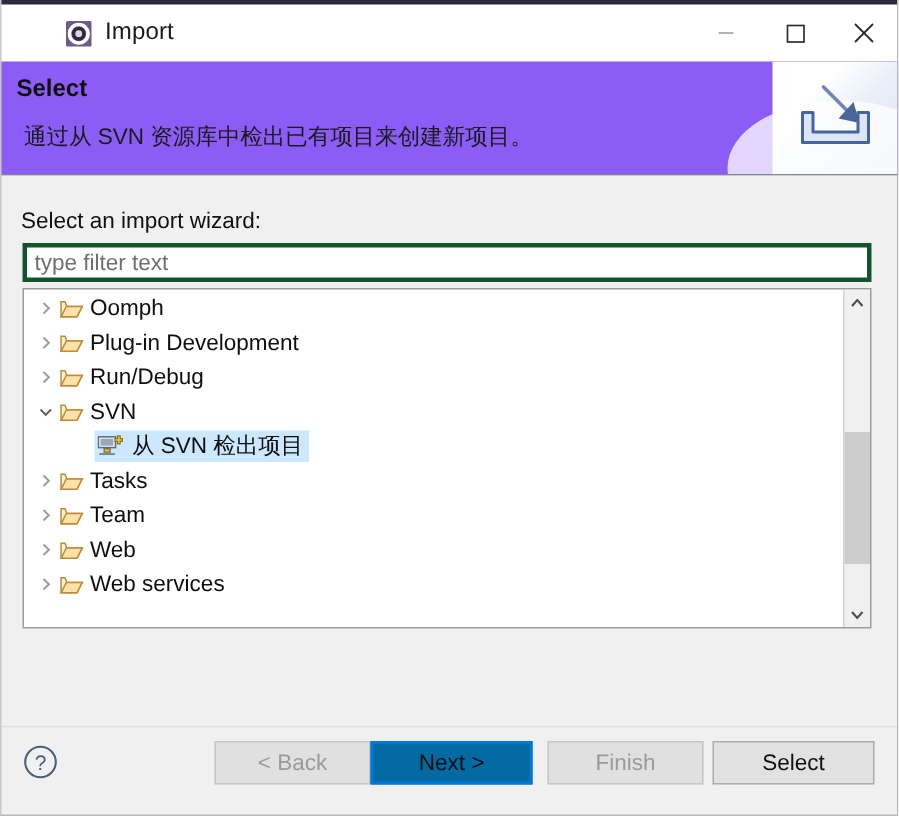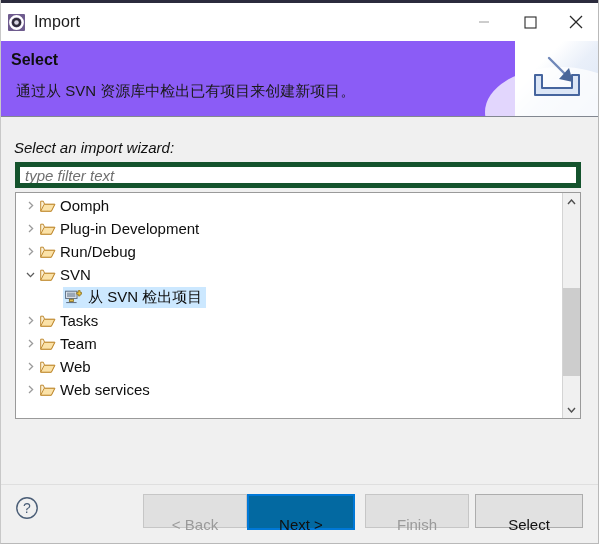--- a/index.html
+++ b/index.html
@@ -23,20 +23,21 @@
   .titlebar {
     position: absolute;
     left: 0; top: 0;
     width: 599px;
     height: 41px;
     background: #ffffff;
     border-top: 3px solid #2b2b3d;
     box-sizing: border-box;
     display: flex;
     align-items: center;
+    padding-left: 36px;
   }
   .title-icon {
     width: 17px;
     height: 17px;
     margin-left: 8px;
     margin-right: 9px;
     flex: 0 0 auto;
     position: relative;
     background: #6e5b8e;
     border-radius: 1px;
@@ -131,37 +132,35 @@
     width: 599px;
     height: 367px;
     background: #f0f0f0;
   }
   .field-label {
     position: absolute;
     left: 14px;
     top: 22px;
     font-size: 15px;
     color: #101010;
-    font-style: italic;
   }
   .filter-input {
     position: absolute;
     left: 15px;
     top: 45px;
     width: 566px;
     height: 26px;
     box-sizing: border-box;
     background: #ffffff;
-    border: 5px solid #14532d;
+    border: 3px solid #14532d;
     font-family: inherit;
     font-size: 15px;
     color: #8b5cf6;
     padding: 0 5px;
     outline: none;
-    font-style: italic;
   }
   .filter-input::placeholder { color: #6f6f6f; opacity: 1; }
 
   
   .tree-wrap {
     position: absolute;
     left: 15px;
     top: 75px;
     width: 566px;
     height: 227px;
@@ -272,21 +271,21 @@
     top: 494px;
     height: 29px;
     box-sizing: border-box;
     font-family: inherit;
     font-size: 15px;
     background: #e1e1e1;
     border: 1px solid #adadad;
     color: #101010;
     text-align: center;
     line-height: 27px;
-    padding: 16px;
+    padding: 0;
   }
   .btn.disabled {
     color: #9a9a9a;
     background: #e0e0e0;
     border-color: #c6c6c6;
   }
   .btn.default {
     border: 2px solid #0078d7;
     background: #0369a1;
     line-height: 25px;

